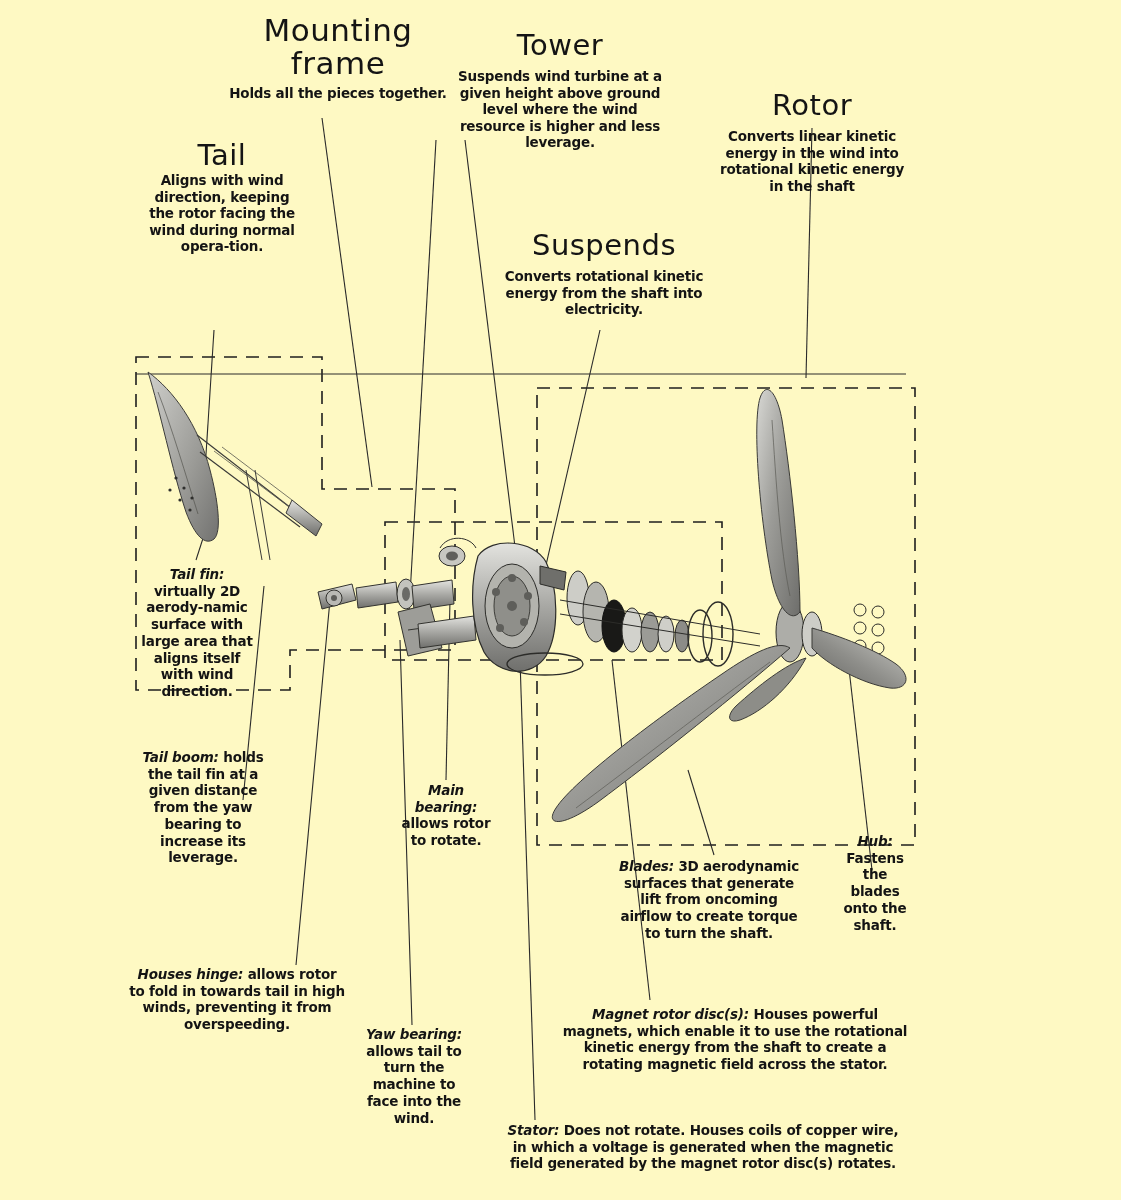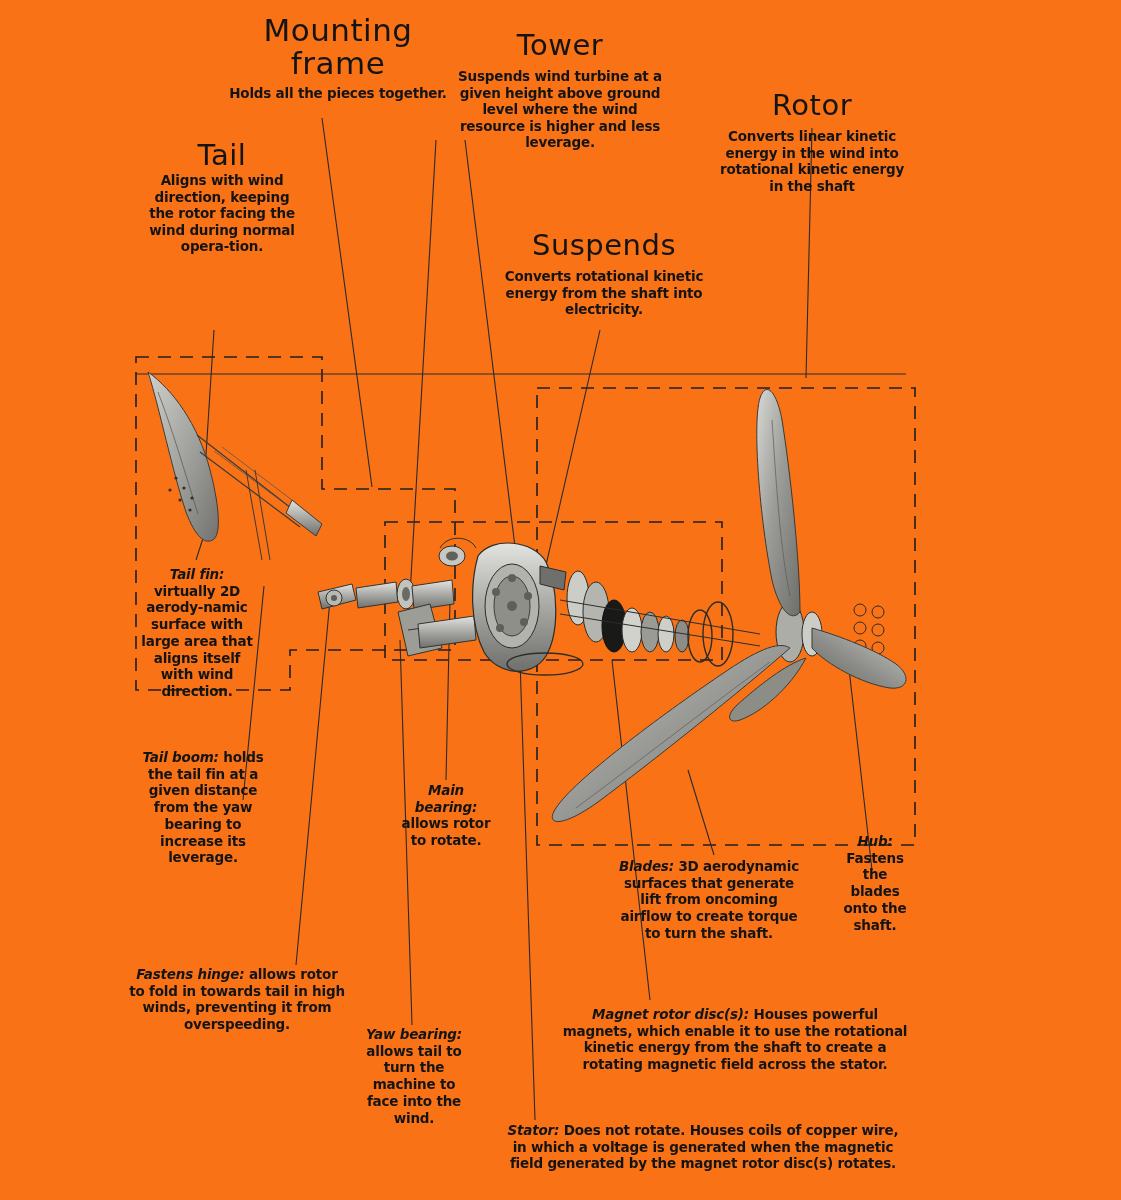--- a/index.html
+++ b/index.html
@@ -12,21 +12,21 @@
     height: 1200px;
     position: relative;
     overflow: hidden;
     font-family: "DejaVu Sans", sans-serif;
     color: #1b1b1b;
   }
 
   .stage {
     position: absolute;
     inset: 0;
-    background: #f97316;
+    background: #fef9c3;
     text-decoration: underline;
   }
 
   
   .label {
     position: absolute;
     text-align: center;
     line-height: 1.18;
     color: #141414;
   }
@@ -261,21 +261,21 @@
 
   <div class="note" style="left:138px; top:566px; width:118px;">
     <i>Tail fin:</i><span> virtually 2D aerody-namic surface with large area that aligns itself with wind direction.</span>
   </div>
 
   <div class="note" style="left:142px; top:749px; width:122px;">
     <i>Tail boom:</i><span> holds the tail fin at a given distance from the yaw bearing to increase its leverage.</span>
   </div>
 
   <div class="note" style="left:128px; top:966px; width:218px;">
-    <i>Fastens hinge:</i><span> allows rotor to fold in towards tail in high winds, preventing it from overspeeding.</span>
+    <i>Houses hinge:</i><span> allows rotor to fold in towards tail in high winds, preventing it from overspeeding.</span>
   </div>
 
   <div class="note" style="left:398px; top:782px; width:96px;">
     <i>Main bearing:</i><span> allows rotor to rotate.</span>
   </div>
 
   <div class="note" style="left:362px; top:1026px; width:104px;">
     <i>Yaw bearing:</i><span> allows tail to turn the machine to face into the wind.</span>
   </div>
 

